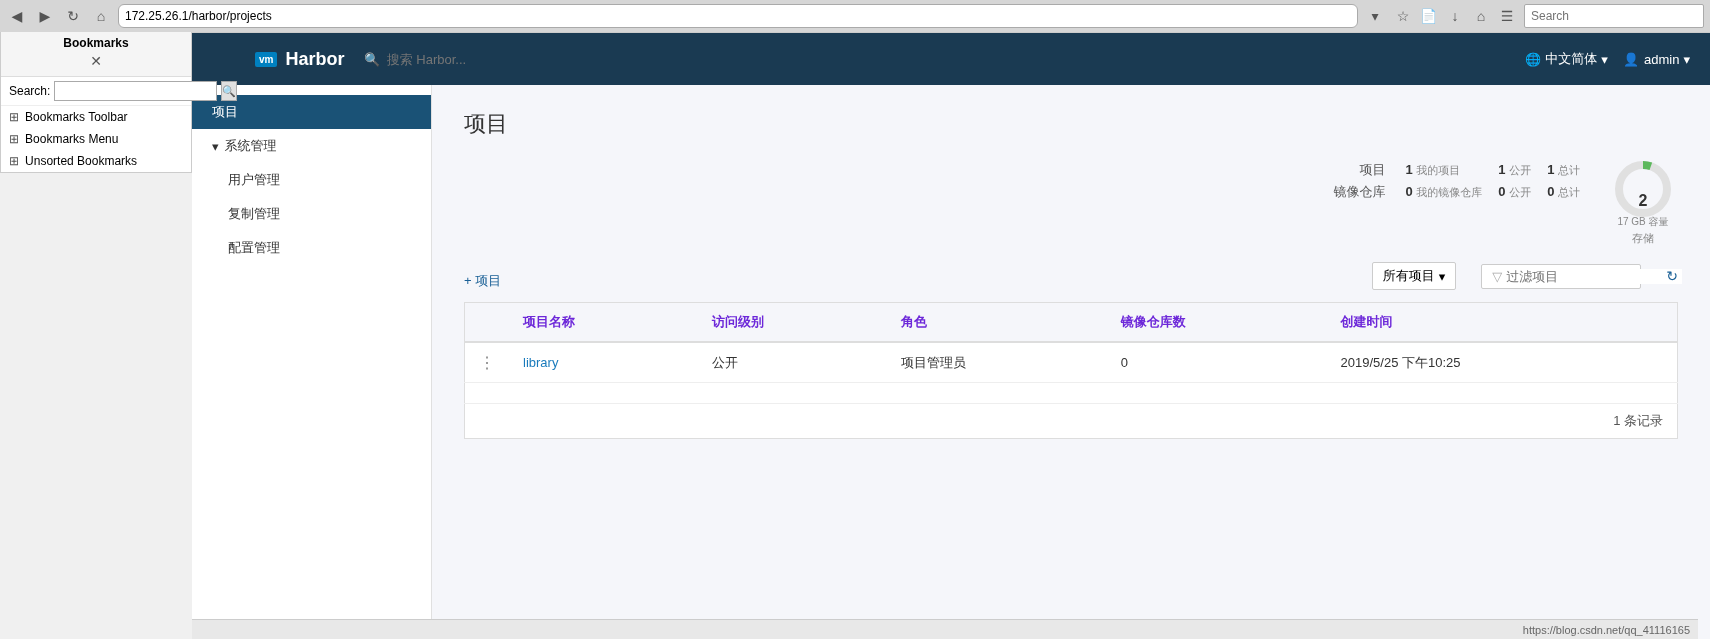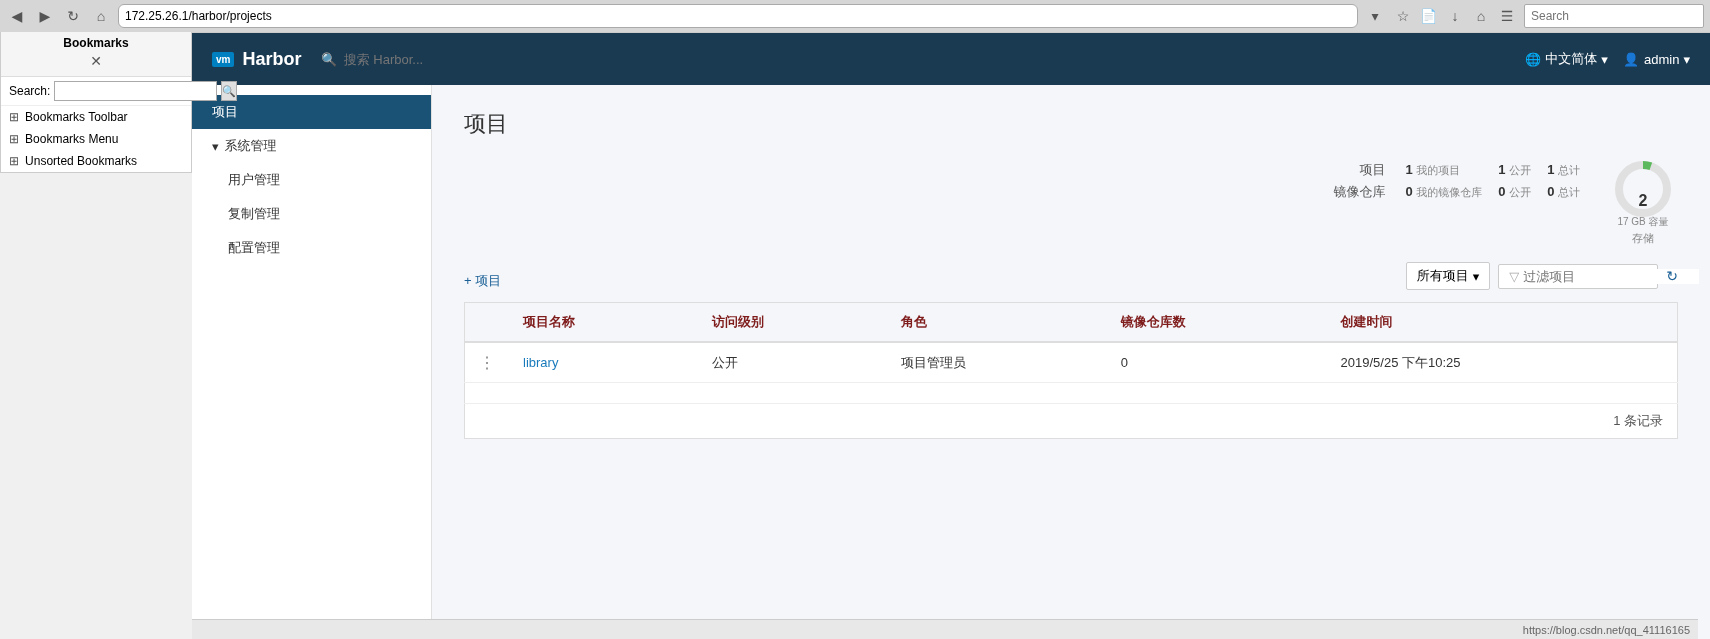--- a/index.html
+++ b/index.html
@@ -132,20 +132,21 @@
       font-size: 18px;
       font-weight: bold;
     }
     .vm-badge {
       background: #0080c0;
       color: white;
       font-size: 10px;
       font-weight: bold;
       padding: 2px 4px;
       border-radius: 2px;
+      margin-left: 43px;
     }
     .header-search {
       display: flex;
       align-items: center;
       gap: 6px;
       flex: 1;
       color: #aaa;
     }
     .header-search-input {
       background: transparent;
@@ -305,21 +306,21 @@
       gap: 4px;
       color: #1a6096;
       cursor: pointer;
       font-size: 13px;
       background: none;
       border: none;
     }
     .toolbar-right {
       display: flex;
       align-items: center;
-      gap: 8px;
+      gap: 25px;
     }
     .filter-dropdown {
       display: flex;
       align-items: center;
       gap: 4px;
       border: 1px solid #ccc;
       padding: 4px 10px;
       background: white;
       cursor: pointer;
       font-size: 13px;
@@ -355,21 +356,21 @@
       border: 1px solid #ddd;
     }
     .data-table thead tr {
       background: #f5f6fa;
       border-bottom: 2px solid #ddd;
     }
     .data-table th {
       padding: 10px 14px;
       text-align: left;
       font-size: 13px;
-      color: #7f1d1d;
+      color: #6d28d9;
       font-weight: 600;
     }
     .data-table td {
       padding: 10px 14px;
       font-size: 13px;
       color: #333;
       border-bottom: 1px solid #eee;
     }
     .table-link { color: #1a7bbc; cursor: pointer; text-decoration: none; }
     .col-check { width: 40px; }

